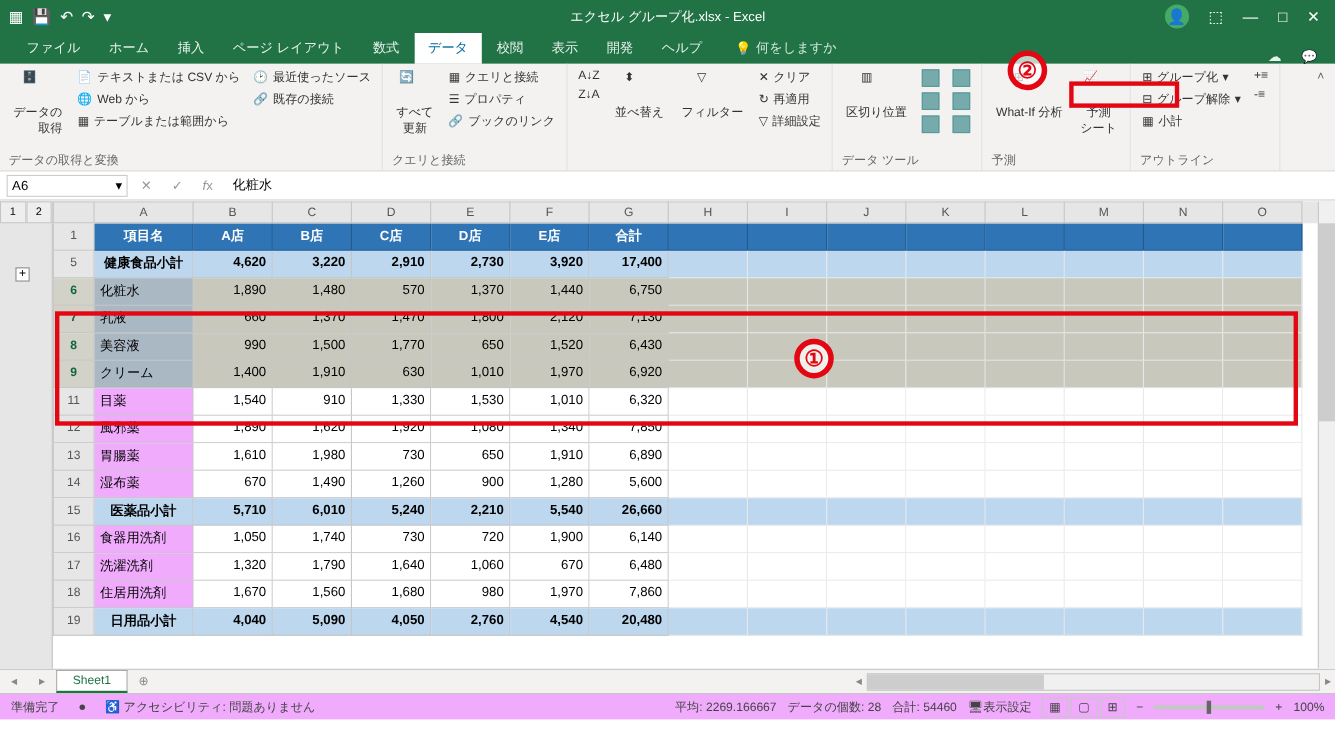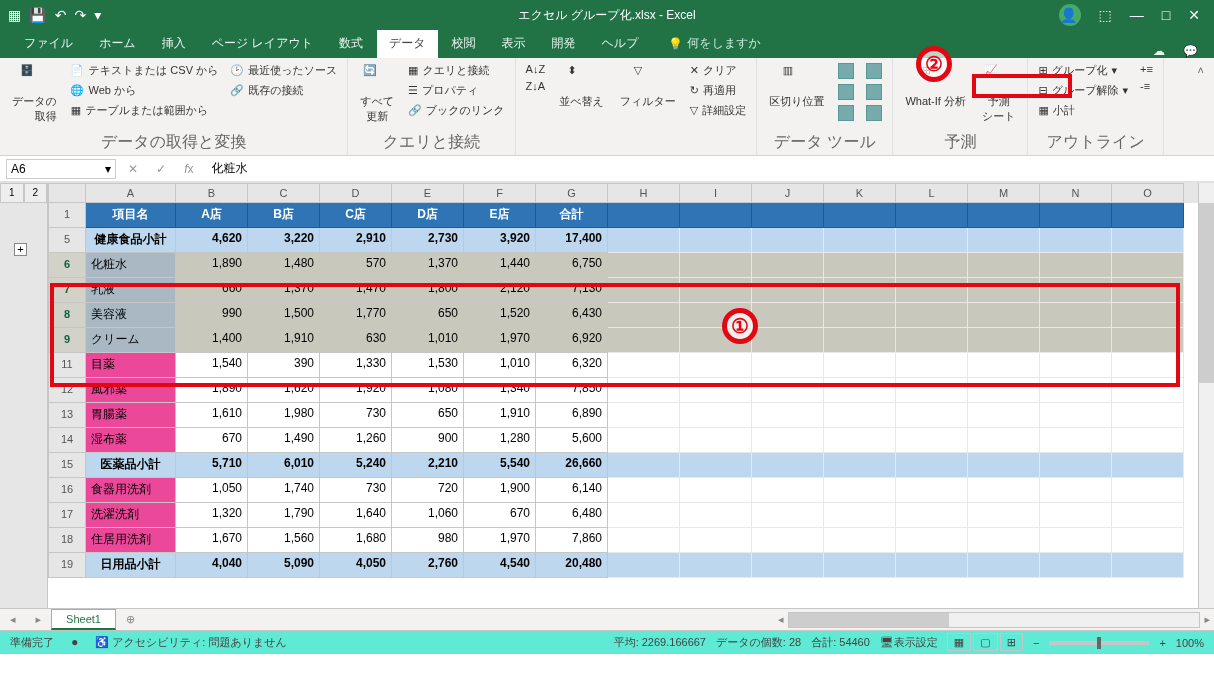--- a/index.html
+++ b/index.html
@@ -6,27 +6,27 @@
 body { width:1214px; height:676px; background:#fff; overflow:hidden; position:relative; }
 .titlebar { height:30px; background:#217346; color:#fff; display:flex; align-items:center; font-size:12px; position:relative; }
 .titlebar .qat { display:flex; align-items:center; gap:8px; padding-left:8px; }
 .titlebar .qat span { cursor:pointer; font-size:14px; }
 .titlebar .title { position:absolute; left:50%; transform:translateX(-50%); }
 .titlebar .wincontrols { margin-left:auto; display:flex; align-items:center; gap:18px; padding-right:14px; }
 .titlebar .wincontrols span { cursor:pointer; font-size:14px; }
 .avatar { width:22px; height:22px; border-radius:50%; background:#4a6; display:inline-flex; align-items:center; justify-content:center; font-size:11px; }
 .ribbon-tabs { height:28px; background:#217346; color:#e8f3ed; display:flex; align-items:flex-end; font-size:12px; padding-left:12px; gap:2px; }
 .ribbon-tabs .tab { padding:6px 12px; cursor:pointer; }
-.ribbon-tabs .tab.active { background:#fff; color:#404040;text-align:right; }
+.ribbon-tabs .tab.active { background:#fff; color:#0369a1;text-align:right; }
 .ribbon-tabs .tellme { margin-left:8px; display:flex; align-items:center; gap:4px; color:#cde8dc; padding:6px 8px; }
 .ribbon-tabs .right { margin-left:auto; display:flex; align-items:center; padding-right:16px; gap:18px; }
 .ribbon-body { height:98px; border-bottom:1px solid #d4d4d4; display:flex; background:#f3f2f1; font-size:11px; color:#333; }
 .rgroup { border-right:1px solid #e1e1e1; padding:4px 8px 2px 8px; display:flex; flex-direction:column; justify-content:space-between; }
 .rgroup .content { display:flex; align-items:flex-start; gap:8px; flex:1; }
-.rgroup .label { text-align:center; font-size:16px; color:#666; padding-top:2px; }
+.rgroup .label { font-size:11px; color:#666; padding-top:2px; }
 .bigbtn { display:flex; flex-direction:column; align-items:center; gap:2px; padding:2px 4px; cursor:pointer; }
 .bigbtn svg, .bigbtn .ico { width:28px; height:28px; }
 .smallbtn { display:flex; align-items:center; gap:4px; cursor:pointer; padding:1px 2px; white-space:nowrap; }
 .vlist { display:flex; flex-direction:column; gap:3px; }
 .namebox-row { height:26px; border-bottom:1px solid #e1e1e1; display:flex; align-items:center; font-size:12px; background:#fff; padding:2px 6px; gap:6px; }
 .namebox { width:110px; border:1px solid #ccc; padding:2px 4px; display:flex; justify-content:space-between; align-items:center; }
 .fx-btn { color:#999; padding:0 6px; cursor:pointer; }
 .formula-input { flex:1; padding:2px 6px; }
 .grid-wrap { display:flex; height:426px; border-top:1px solid #e1e1e1; }
 .outline-col { width:48px; background:#e6e6e6; border-right:1px solid #c6c6c6; position:relative; font-size:11px; }
@@ -42,33 +42,33 @@
 .rows { }
 .row { display:flex; height:25px; }
 .rownum { width:38px; text-align:center; font-size:11px; color:#555; background:#e6e6e6; border:1px solid #c6c6c6; border-top:none; line-height:23px; }
 .rownum.sel { background:#d2d2c8; color:#0e6638; font-weight:bold; }
 .cell { width:72px; border-right:1px solid #c6c6c6; border-bottom:1px solid #c6c6c6; font-size:12px; padding:3px 5px; text-align:right; background:#fff; overflow:hidden; white-space:nowrap; }
 .cell.wide { width:90px; }
 .cell.txt { text-align:left; }
 .row.header .cell { background:#2f75b5; color:#fff; font-weight:bold; text-align:center; border-color:#1f5a91; }
 .row.subtotal .cell { background:#bdd7ee; font-weight:bold; }
 .row.subtotal .cell.txt { text-align:center; }
-.row.item .cell.wide { background:#ec4899; }
+.row.item .cell.wide { background:#f0abfc; }
 .row.sel .cell { background:#c8c8bd; }
 .row.sel .cell.wide { background:#aab8c4; }
 .row.sel .cell.empty { background:#c8c8bd; }
 .cell.empty { background:#fff; border-right:1px solid #e8e8e8; border-bottom:1px solid #e8e8e8; }
 .row.sel .cell.empty { background:#c8c8bd; }
 .sheet-tabs { height:22px; border-top:1px solid #c6c6c6; display:flex; align-items:center; font-size:11px; background:#f3f2f1; }
 .sheet-tabs .nav { padding:0 10px; color:#888; }
 .sheet-tab { padding:3px 14px; background:#fff; border:1px solid #aaa; border-bottom:2px solid #217346; color:#217346; }
 .hscroll { margin-left:auto; width:440px; height:16px; display:flex; align-items:center; }
 .hscroll-track { flex:1; height:16px; border:1px solid #c6c6c6; background:#f0f0f0; position:relative; }
 .hscroll-thumb { position:absolute; left:0; top:0; height:100%; width:160px; background:#cdcdcd; }
-.statusbar { height:24px; background:#5eead4; border-top:1px solid #c6c6c6; display:flex; align-items:center; font-size:11px; color:#444; padding:0 10px; gap:18px; }
+.statusbar { height:24px; background:#f0abfc; border-top:1px solid #c6c6c6; display:flex; align-items:center; font-size:11px; color:#444; padding:0 10px; gap:18px; }
 .statusbar .right { margin-left:auto; display:flex; align-items:center; gap:10px; }
 .viewbtns span { padding:2px 6px; border:1px solid #c6c6c6; margin-left:-1px; cursor:pointer; }
 .zoom-slider { width:100px; height:4px; background:#c6c6c6; position:relative; }
 .zoom-slider .thumb { position:absolute; left:48%; top:-4px; width:4px; height:12px; background:#666; }
 
 .annot-red-box { position:absolute; border:4px solid #e30613; pointer-events:none; z-index:50; }
 .annot-circle { position:absolute; width:36px; height:36px; border:5px solid #e30613; border-radius:50%; display:flex; align-items:center; justify-content:center; font-size:20px; font-weight:bold; color:#e30613; background:rgba(255,255,255,0.7); z-index:51; pointer-events:none; }
 .vscroll { position:absolute; right:0; top:0; width:16px; height:100%; background:#f0f0f0; border-left:1px solid #c6c6c6; }
 .vscroll-thumb { position:absolute; top:20px; width:100%; height:180px; background:#cdcdcd; }
 .icon-generic { width:16px; height:16px; display:inline-block; background:#7aa; border:1px solid #599; }
@@ -441,21 +441,21 @@
           <div class="cell empty"></div>
           <div class="cell empty"></div>
           <div class="cell empty"></div>
           <div class="cell empty"></div>
           <div class="cell empty"></div>
         </div>
         <div class="row item">
           <div class="rownum">11</div>
           <div class="cell wide txt">目薬</div>
           <div class="cell">1,540</div>
-          <div class="cell">390</div>
+          <div class="cell">910</div>
           <div class="cell">1,330</div>
           <div class="cell">1,530</div>
           <div class="cell">1,010</div>
           <div class="cell">6,320</div>
           <div class="cell empty"></div>
           <div class="cell empty"></div>
           <div class="cell empty"></div>
           <div class="cell empty"></div>
           <div class="cell empty"></div>
           <div class="cell empty"></div>

